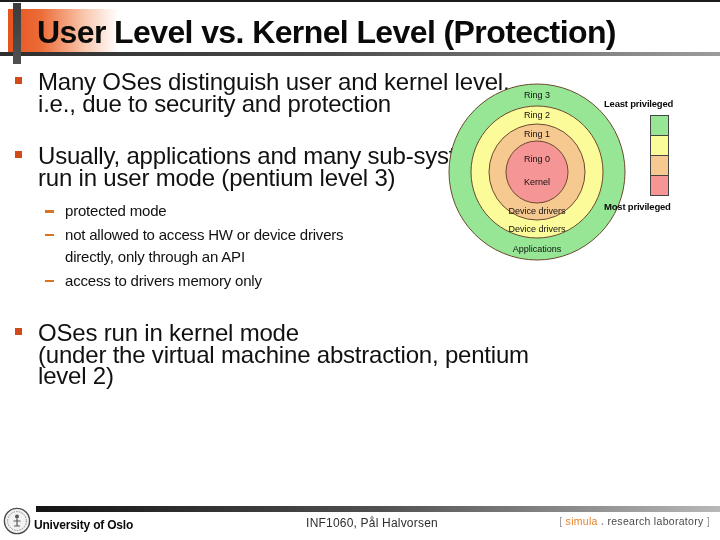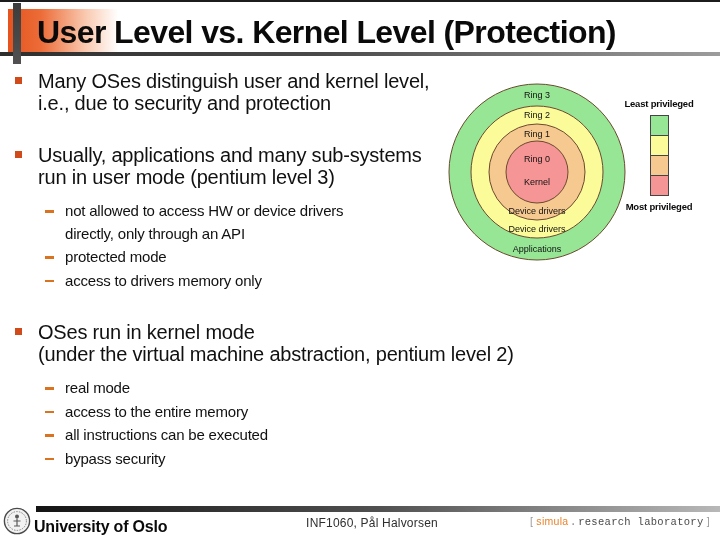--- a/index.html
+++ b/index.html
@@ -23,55 +23,55 @@
     background:linear-gradient(180deg,#3c3c3c,#515151);
   }
   h1.slide-title{
     position:absolute;left:33px;top:10px;margin:4px;width:680px;
     font-size:32px;font-weight:700;letter-spacing:-0.6px;color:#0a0a0a;white-space:nowrap;
   }
   
   .content{position:absolute;left:15px;top:71px;width:560px;}
   .row{display:flex;align-items:flex-start;}
   .sq{flex:0 0 auto;width:7px;height:7px;margin:6px 16px 0 0;background:#d14a1a;}
-  .btext{font-size:20px;line-height:21.5px;letter-spacing:-0.2px;white-space:pre-line;}
+  .btext{font-size:24px;line-height:21.5px;letter-spacing:-0.2px;white-space:pre-line;}
   .subs{margin:12px 0 0 30px;}
   .subrow{display:flex;align-items:flex-start;margin-bottom:1px;}
   .dash{flex:0 0 auto;width:9px;height:2.5px;margin:10px 11px 0 0;background:#d9731f;}
   .stext{font-size:15px;line-height:22.5px;letter-spacing:-0.2px;white-space:pre-line;}
   .gap1{height:31px;} .gap2{height:29px;}
   
   .rings-svg{position:absolute;left:447px;top:78px;}
   .rings-svg text{font-family:"Liberation Sans",sans-serif;font-size:9px;fill:#111;}
   .rings-svg circle{stroke:#6b4a2e;stroke-width:1;}
-  .legend{position:absolute;left:604px;top:98px;width:110px;text-align:center;}
+  .legend{position:absolute;left:604px;top:98px;width:110px;}
   .legend-label{font-size:9.5px;font-weight:bold;color:#0a0a0a;letter-spacing:-0.2px;}
   .legend-bar{margin:6px auto 5px auto;display:block;}
   .legend-bar rect{stroke:#444;stroke-width:1;}
   
   .footer-rule{
     position:absolute;left:36px;top:506px;width:684px;height:6px;
     background:linear-gradient(90deg,#141414 0%,#505050 50%,#b8b8b8 100%);
   }
   .uio-logo{position:absolute;left:3px;top:507px;}
   .footer-left{
-    position:absolute;left:34px;top:518px;font-size:16px;font-weight:bold;color:#0a0a0a;
+    position:absolute;left:34px;top:518px;font-size:12px;font-weight:bold;color:#0a0a0a;
     letter-spacing:-0.2px;
   }
   .footer-center{
     position:absolute;left:12px;top:516px;width:720px;text-align:center;
     font-size:12px;color:#2e2e2e;letter-spacing:0.2px;
   }
   .footer-right{
     position:absolute;right:10px;top:515px;font-size:10.5px;letter-spacing:0.3px;white-space:nowrap;
   }
   .fr-bracket{color:#9a9a9a;}
   .fr-brand{color:#e8832c;font-weight:normal;}
   .fr-dot{color:#9a9a9a;font-weight:bold;}
-  .fr-rest{color:#4a4a4a;font-family:Liberation Mono, monospace;}
+  .fr-rest{color:#4a4a4a;}
 </style>
 </head>
 <body>
 
 <div class="slide">
 
   <div class="top-edge"></div>
   <div class="title-accent"></div>
   <div class="title-rule"></div>
   <div class="title-vbar"></div>
@@ -85,55 +85,37 @@
     </div>
     <div class="gap1"></div>
     <div class="row">
       <span class="sq"></span>
       <span class="btext">Usually, applications and many sub-systems
 run in user mode (pentium level 3)</span>
     </div>
     <div class="subs">
       <div class="subrow">
         <span class="dash"></span>
-        <span class="stext">not allowed to access HW or device drivers
-directly, only through an API</span>
+        <span class="stext">protected mode</span>
       </div>
       <div class="subrow">
         <span class="dash"></span>
-        <span class="stext">protected mode</span>
+        <span class="stext">not allowed to access HW or device drivers
+directly, only through an API</span>
       </div>
       <div class="subrow">
         <span class="dash"></span>
         <span class="stext">access to drivers memory only</span>
       </div>
     </div>
     <div class="gap2"></div>
     <div class="row">
       <span class="sq"></span>
       <span class="btext">OSes run in kernel mode
 (under the virtual machine abstraction, pentium level 2)</span>
-    </div>
-    <div class="subs">
-      <div class="subrow">
-        <span class="dash"></span>
-        <span class="stext">real mode</span>
-      </div>
-      <div class="subrow">
-        <span class="dash"></span>
-        <span class="stext">access to the entire memory</span>
-      </div>
-      <div class="subrow">
-        <span class="dash"></span>
-        <span class="stext">all instructions can be executed</span>
-      </div>
-      <div class="subrow">
-        <span class="dash"></span>
-        <span class="stext">bypass security</span>
-      </div>
     </div>
   </div>
 
   <svg class="rings-svg" width="180" height="188" viewBox="0 0 180 188">
     <circle cx="90" cy="94" r="88" fill="#96e696"></circle>
     <circle cx="90" cy="94" r="66" fill="#fbfb9a"></circle>
     <circle cx="90" cy="94" r="48" fill="#f6c990"></circle>
     <circle cx="90" cy="94" r="31" fill="#f69595"></circle>
     <text x="90" y="20" text-anchor="middle">Ring 3</text>
     <text x="90" y="40" text-anchor="middle">Ring 2</text>

